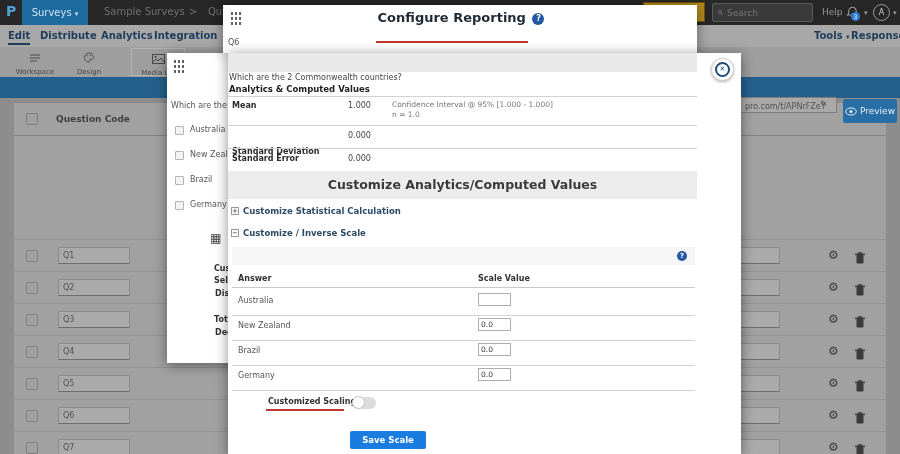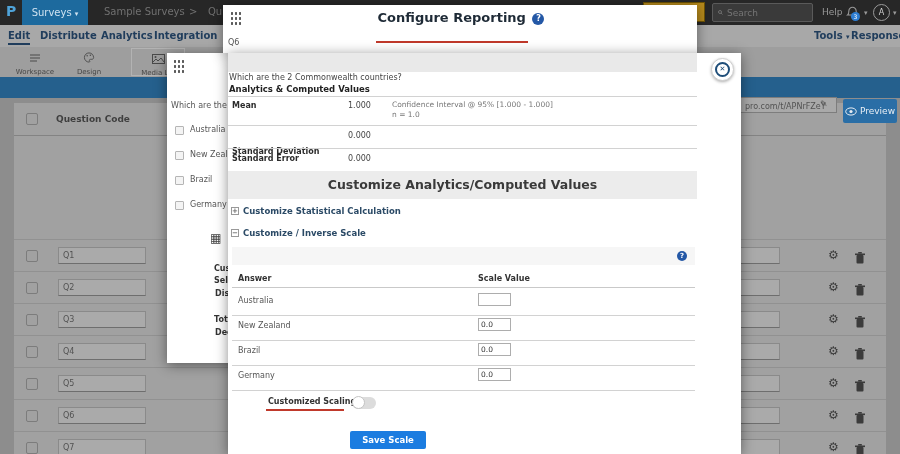--- a/index.html
+++ b/index.html
@@ -44,21 +44,21 @@
   .preview-btn { left:843px; top:52px; width:54px; height:24px; background:#2a6ea6; border-radius:2px;
                  color:#e8eef4; font-size:9px; display:flex; align-items:center; justify-content:center; gap:3px; z-index:2; }
   .bluebar { left:0; top:77px; width:900px; height:21px; background:#25608d; z-index:1; }
 
   
   .qtable { left:14px; top:103px; width:872px; height:351px; background:#a1a1a1; z-index:1; }
   .t-head { left:0; top:0; width:872px; height:33px; border-bottom:1px solid #838383; }
   .t-head .hd { left:42px; top:11px; font-size:9px; font-weight:bold; color:#3f3f3f; }
   .t-row { left:0; width:872px; height:32px; border-top:1px solid #919191; }
   .cb { width:12px; height:12px; border:1.5px solid #7c7c7c; border-radius:2px; background:transparent; }
-  .qcode { left:44px; top:7px; width:88px; height:17px; background:#aaa; border:1px solid #8a8a8a;
+  .qcode { left:44px; top:7px; width:72px; height:17px; background:#aaa; border:1px solid #8a8a8a;
            border-bottom:1px solid #6e6e6e; font-size:8px; color:#525252; line-height:15px; padding-left:4px; }
   .qtext { left:152px; top:11px; font-size:8px; color:#4a4a4a; white-space:nowrap; }
   .rinput { left:686px; top:7px; width:80px; height:17px; background:#aaa; border:1px solid #8a8a8a;
             border-bottom:1px solid #6e6e6e; }
   .gear { left:814px; top:8px; font-size:12px; color:#3b3b3b; line-height:14px; }
   .trash { left:841px; top:9px; }
 
   
   .modal { background:#fff; box-shadow:0 2px 12px rgba(0,0,0,.45); }
   .modal-a { left:167px; top:53px; width:360px; height:310px; z-index:10; }

